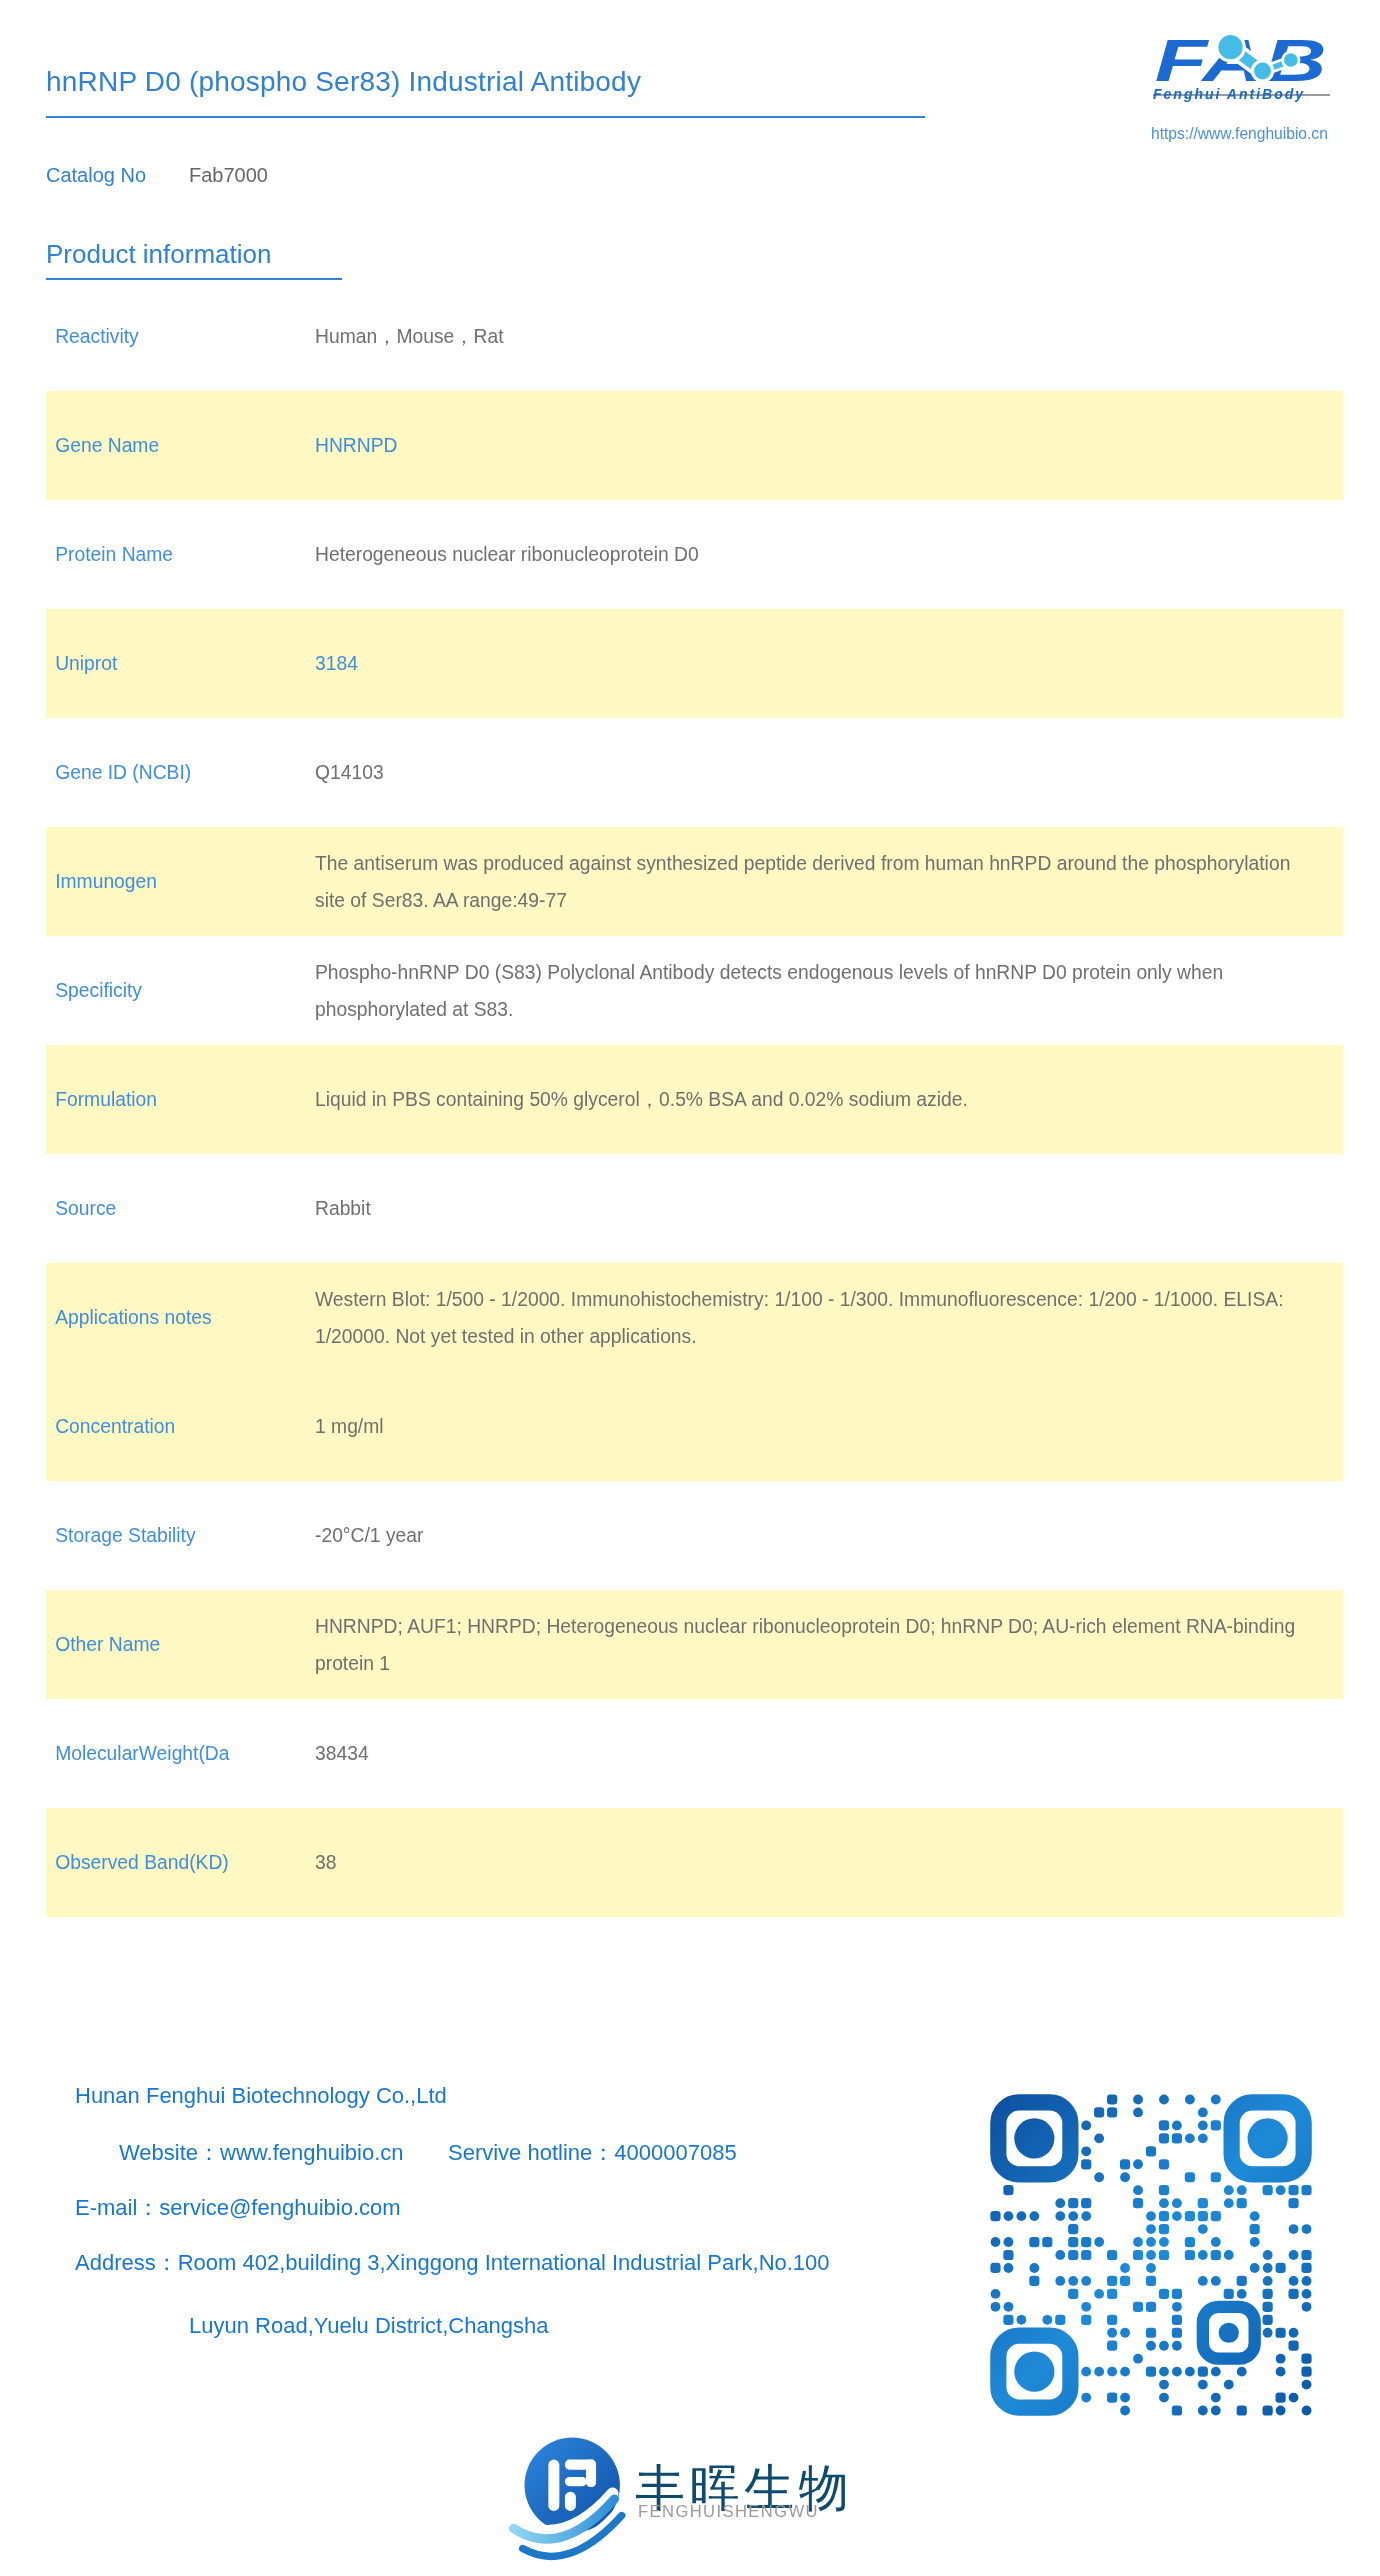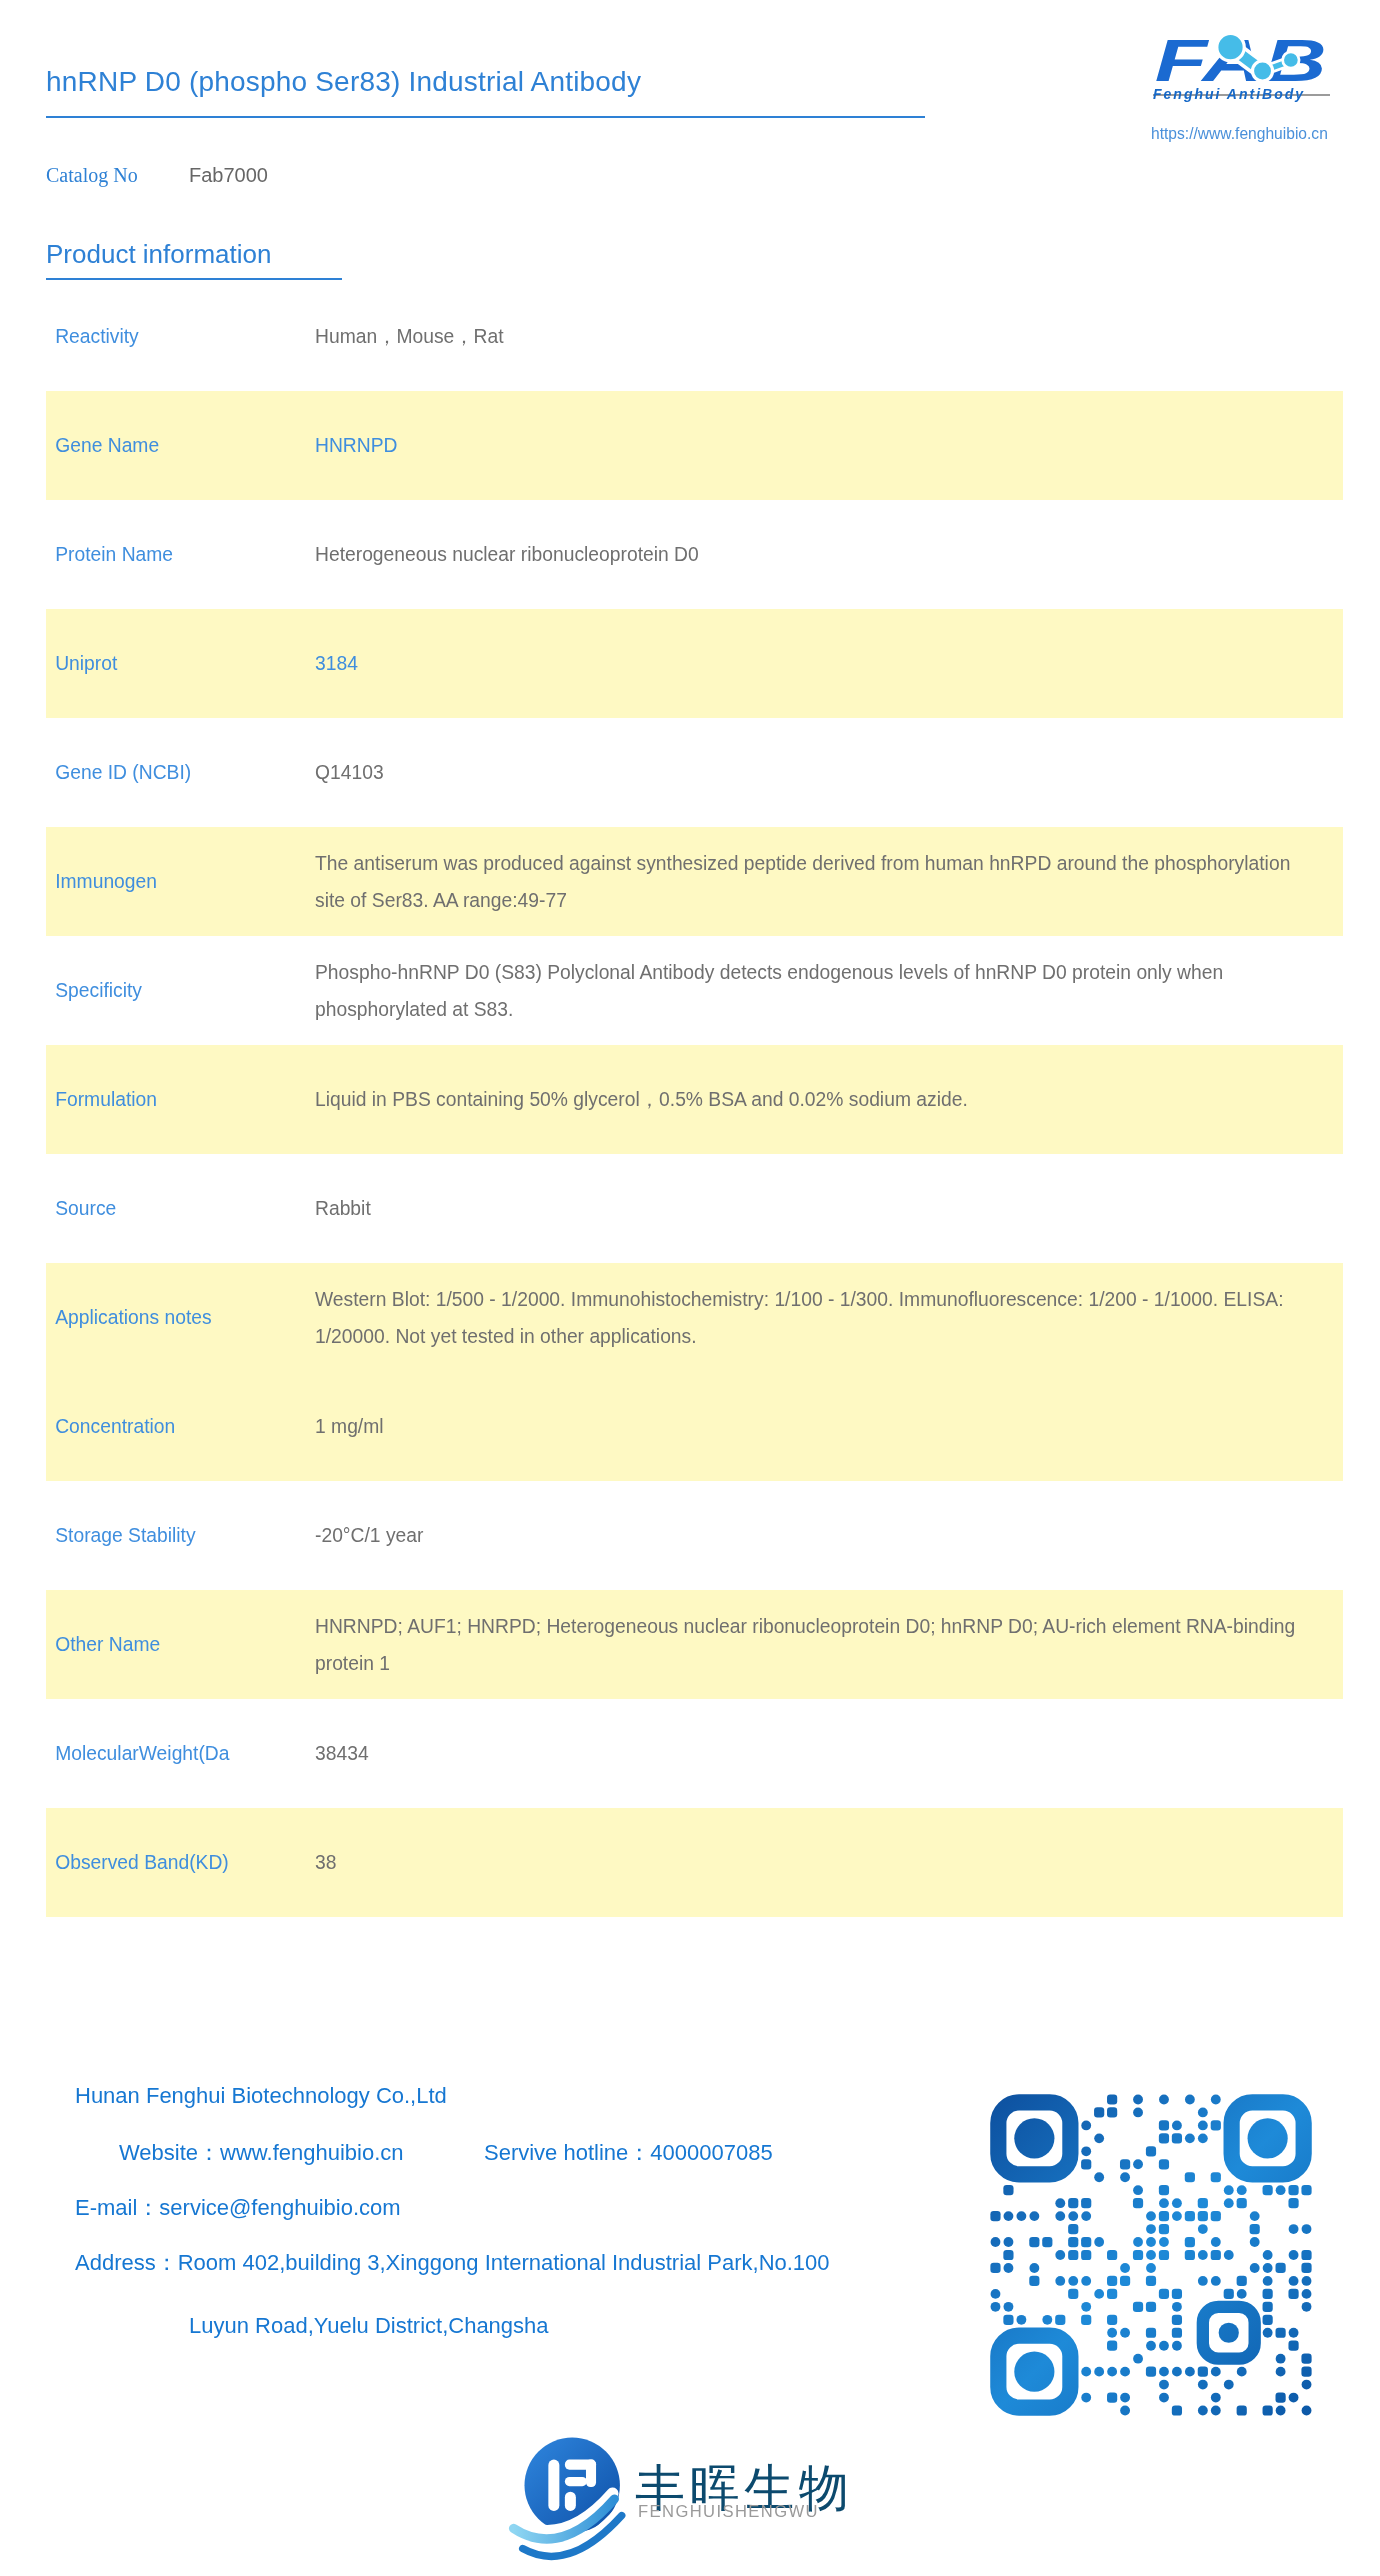--- a/index.html
+++ b/index.html
@@ -9,21 +9,21 @@
   }
   
   .title{position:absolute;left:46px;top:66px;font-size:28px;color:#2e81d5;letter-spacing:0.2px;}
   .title-underline{position:absolute;left:46px;top:116px;width:879px;height:1.8px;background:#2e81d5;}
   .fab-logo{position:absolute;left:1153px;top:28px;width:177px;height:64px;overflow:visible;}
   .logo-divider{position:absolute;left:1153px;top:94px;width:177px;height:1.8px;background:#9b9b9b;}
   .brand-name{position:absolute;left:1153px;top:86px;width:184px;font-size:14px;font-weight:bold;
     font-style:italic;letter-spacing:2px;color:#1668c7;white-space:nowrap;}
   .brand-url{position:absolute;left:1151px;top:125px;font-size:15.6px;color:#4a90da;}
   .catalog{position:absolute;left:46px;top:164px;font-size:20px;}
-  .catalog .lab{color:#2e81d5;font-family:Liberation Serif, serif;}
+  .catalog .lab{color:#2e81d5;}
   .catalog .val{position:absolute;left:143px;top:0;color:#666666;white-space:nowrap;}
   .section-heading{position:absolute;left:46px;top:239px;font-size:26px;color:#2e81d5;}
   .section-underline{position:absolute;left:46px;top:278px;width:296px;height:1.8px;background:#2e81d5;}
   
   .info-table{position:absolute;left:46px;top:282px;width:1297px;}
   .t-row{display:flex;align-items:center;height:109px;box-sizing:border-box;}
   .t-row.hl{background:#fef9c3;}
   .t-label{width:269px;padding-left:9.2px;flex:0 0 auto;box-sizing:border-box;
     color:#3f8ede;font-size:19.3px;}
   .t-value{flex:1;padding-right:35px;color:#6f6f6f;font-size:19.3px;line-height:37px;}
@@ -127,21 +127,21 @@
         <div class="t-value">38434</div>
       </div>
       <div class="t-row hl">
         <div class="t-label">Observed Band(KD)</div>
         <div class="t-value">38</div>
       </div>
     </div>
 
   <div class="f-line" style="left:75px;top:2083px;">Hunan Fenghui Biotechnology Co.,Ltd</div>
   <div class="f-line" style="left:75px;top:2138px;margin-left:44px;">Website：www.fenghuibio.cn</div>
-  <div class="f-line" style="left:484px;top:2138px;">Servive hotline：4000007085</div>
+  <div class="f-line" style="left:448px;top:2138px;">Servive hotline：4000007085</div>
   <div class="f-line" style="left:75px;top:2193px;">E-mail：service@fenghuibio.com</div>
   <div class="f-line" style="left:75px;top:2248px;">Address：Room 402,building 3,Xinggong International Industrial Park,No.100</div>
   <div class="f-line" style="left:189px;top:2313px;">Luyun Road,Yuelu District,Changsha</div>
 
   <svg class="qr" id="qr" viewBox="0 0 352 352">
     <defs>
       <linearGradient id="qrg" x1="0" y1="0" x2="352" y2="352" gradientUnits="userSpaceOnUse">
         <stop offset="0" stop-color="#0d4f9e"></stop>
         <stop offset="0.5" stop-color="#1e8ad8"></stop>
         <stop offset="1" stop-color="#0c57a6"></stop>

